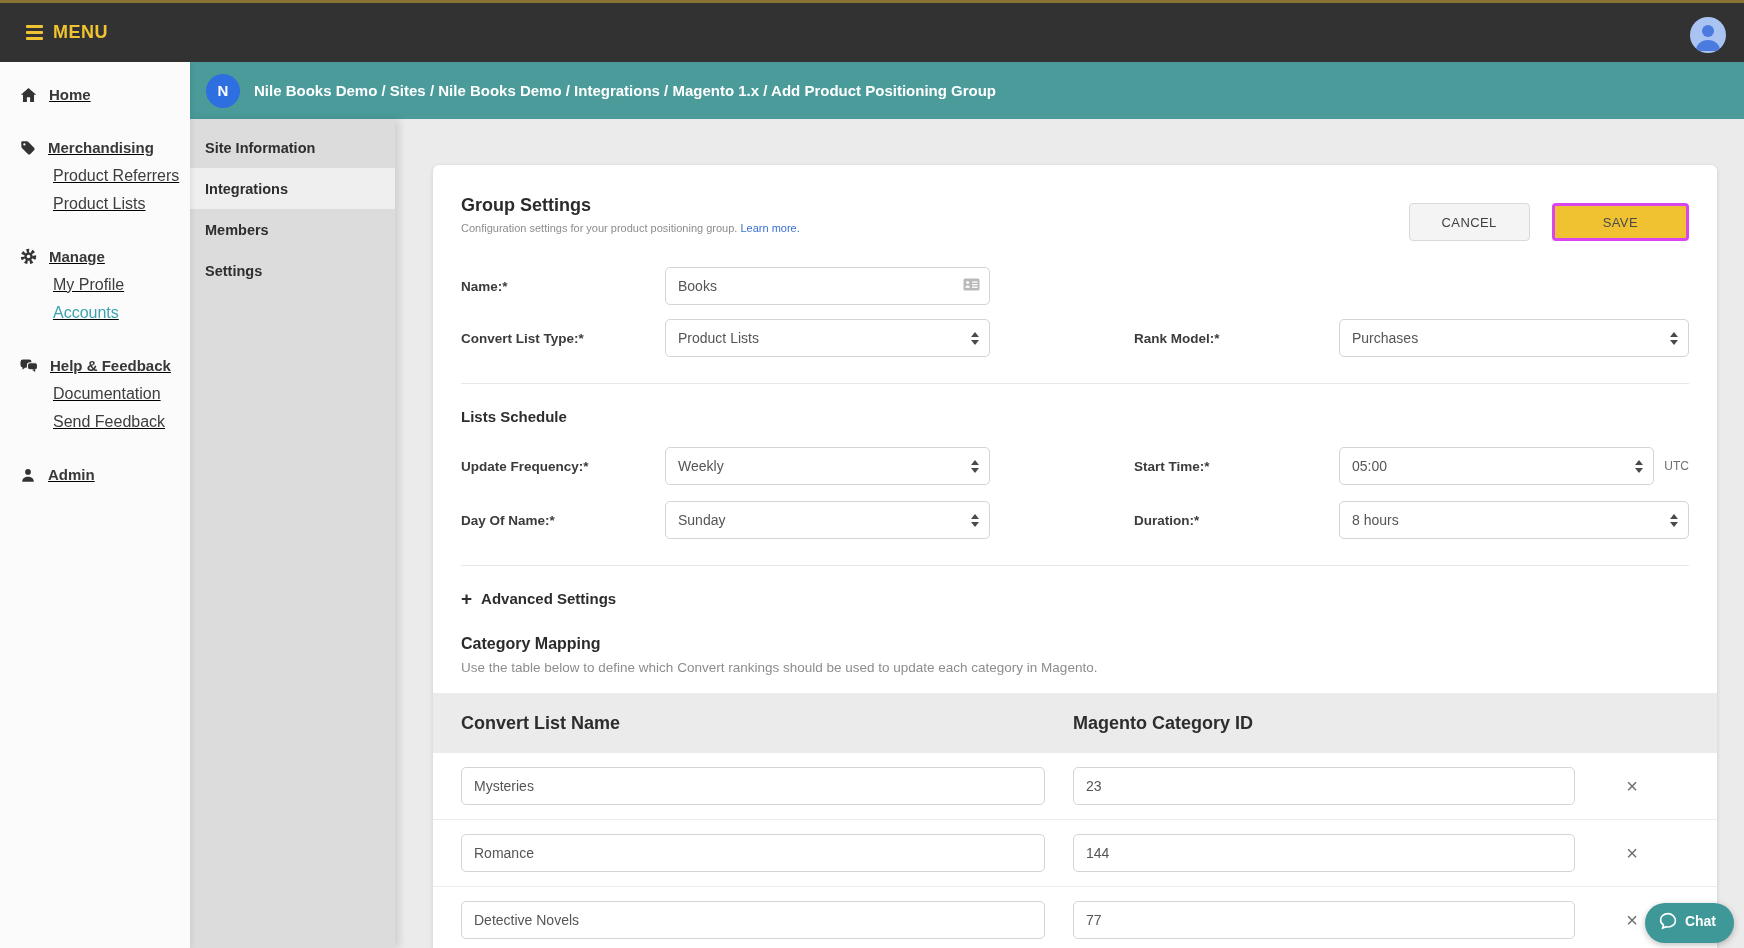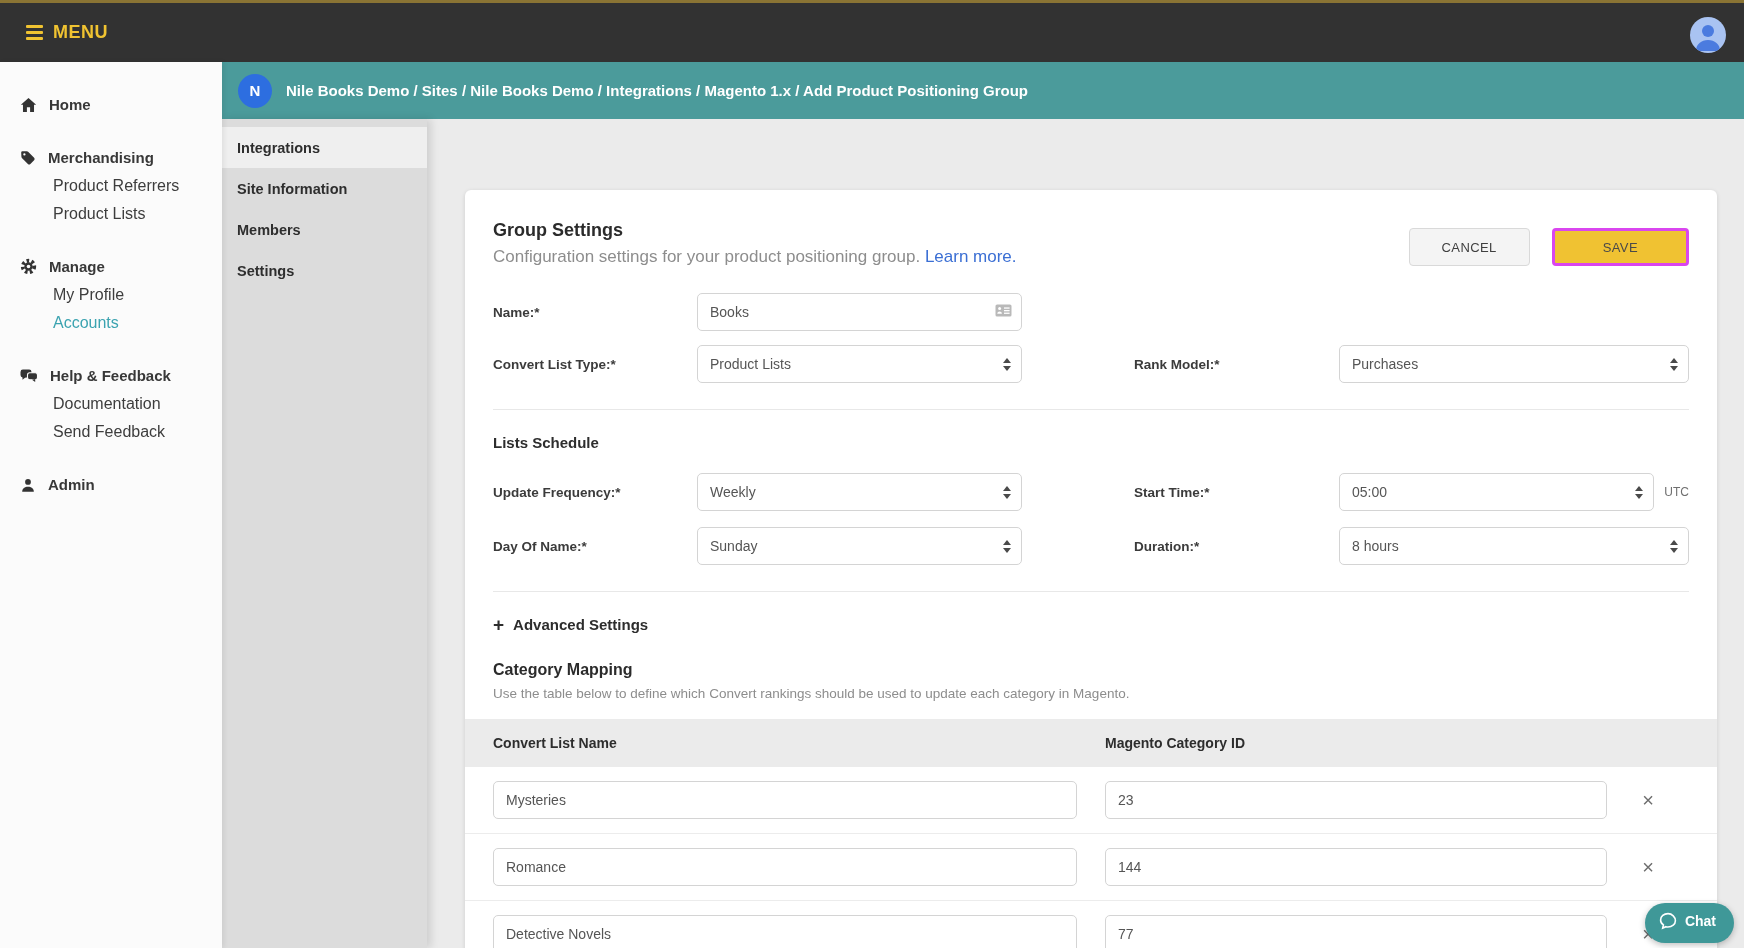--- a/index.html
+++ b/index.html
@@ -10,50 +10,50 @@
             display:flex; align-items:center; padding:7px 26px; }
   .menu-toggle { display:flex; align-items:center; gap:10px; cursor:pointer; }
   .hamburger { display:flex; flex-direction:column; gap:3px; }
   .hamburger span { display:block; width:17px; height:3px; background:#f0c331; border-radius:1px; }
   .menu-label { color:#f0c331; font-weight:700; font-size:18px; letter-spacing:.5px; }
   .topbar-avatar { position:absolute; right:18px; top:14px; width:36px; height:36px; border-radius:50%;
                    background:#a9c3f2; display:flex; align-items:flex-end; justify-content:center; overflow:hidden; cursor:pointer; }
 
   
   .app { display:flex; height:886px; }
-  .sidebar { width:222px; background:#fbfbfb; position:relative; z-index:3; box-shadow:2px 0 5px rgba(0,0,0,.07);
-             padding-top:28px; flex:none; }
+  .sidebar { width:190px; background:#fbfbfb; position:relative; z-index:3; box-shadow:2px 0 5px rgba(0,0,0,.07);
+             padding-top:18px; flex:none;text-decoration:underline; }
   .side-item { display:flex; align-items:center; gap:12px; padding:6px 0 6px 20px; font-size:15px; font-weight:700;
                color:#383838; cursor:pointer; }
   .side-item svg { flex:none; }
   .side-group { margin-top:24px; }
   .side-sub { padding:5px 0 5px 53px; font-size:16px; font-weight:500; color:#3d3d3d; cursor:pointer; }
   .side-sub.active { color:#3ba3b0; }
 
   .main-col { flex:1; display:flex; flex-direction:column; min-width:0; }
   .breadcrumb-bar { height:57px; background:#4b9b9b; display:flex; align-items:center; padding:0 16px; flex:none; }
   .crumb-avatar { width:34px; height:34px; border-radius:50%; background:#2d6ee0; color:#fff; font-weight:700;
                   font-size:15px; display:flex; align-items:center; justify-content:center; margin-right:14px; flex:none; }
   .crumb-path { color:#fff; font-weight:700; font-size:15px; white-space:nowrap; }
 
   .content-row { flex:1; display:flex; min-height:0; }
   .subnav { width:205px; background:#dcdcdc; flex:none; position:relative; z-index:2;
             box-shadow:4px 0 8px rgba(0,0,0,.12); padding-top:8px; }
   .subnav-item { height:41px; display:flex; align-items:center; padding-left:15px; font-size:14.5px; font-weight:700;
                  color:#2e2e2e; cursor:pointer; }
   .subnav-item.active { background:#efefef; }
 
-  .main { flex:1; min-width:0; padding:46px 27px 0 38px;margin-top:25px; }
+  .main { flex:1; min-width:0; padding:46px 27px 0 38px; }
   .card { background:#fff; border-radius:6px; box-shadow:0 1px 4px rgba(0,0,0,.13);
           padding:30px 28px 0 28px; min-height:880px; }
 
   
   .card-header { display:flex; justify-content:space-between; align-items:flex-start; margin-bottom:26px; }
   .card-title { font-size:18px; font-weight:700; color:#2b2b2b; margin-bottom:6px; }
-  .card-subtitle { font-size:17px; color:#8d8d8d; }
+  .card-subtitle { font-size:11px; color:#8d8d8d; }
   .link { color:#3b6fd4; cursor:pointer; text-decoration:none; }
   .header-buttons { display:flex; gap:22px; margin-top:8px; }
   .btn { height:38px; border-radius:4px; font-size:13px; font-family:inherit; letter-spacing:.4px; cursor:pointer; }
   .btn-cancel { padding:0 32px; background:#f4f4f4; border:1px solid #d9d9d9; color:#3f3f3f; }
   .btn-save { padding:0 48px; background:#f0c232; border:3px solid #d946ef; color:#4a4a4a; }
 
   
   .form-grid { display:grid; grid-template-columns:204px 325px 1fr 205px 350px; align-items:center; }
   .row1 { margin-bottom:14px; }
   .row2 { margin-bottom:26px; }
@@ -76,22 +76,22 @@
   .divider { border-top:1px solid #e8e8e8; margin:0 0 24px 0; }
   .section-title { font-size:15px; font-weight:700; color:#2d2d2d; margin-bottom:22px; }
   .advanced { display:flex; align-items:center; gap:9px; font-size:15px; font-weight:700; color:#2d2d2d;
               margin-bottom:28px; cursor:pointer; }
   .plus { font-size:19px; font-weight:700; line-height:14px; }
   .cat-title { font-size:16px; font-weight:700; color:#2b2b2b; margin-bottom:7px; }
   .cat-subtitle { font-size:13.5px; color:#8d8d8d; margin-bottom:18px; }
 
   
   .tbl { margin:0 -28px; }
-  .tbl-head { display:grid; grid-template-columns:584px 28px 502px 1fr; align-items:center; height:48px;
-              background:#ebebeb; padding:0 28px; font-size:14px; font-weight:700; color:#2d2d2d; }
+  .tbl-head { display:grid; grid-template-columns:584px 28px 502px 1fr; align-items:center; height:60px;
+              background:#ebebeb; padding:0 28px; font-size:18px; font-weight:700; color:#2d2d2d; }
   .tbl-row { display:grid; grid-template-columns:584px 28px 502px 1fr; align-items:center; padding:14px 28px;
              border-bottom:1px solid #ececec; }
   .tbl-row .txt { padding-right:6px; }
   .remove-btn { background:none; border:none; font-size:20px; color:#6e6e6e; cursor:pointer; justify-self:center;
                 line-height:1; font-family:inherit; }
 
   
   .chat-widget { position:fixed; right:10px; bottom:5px; height:40px; padding:0 18px 4px 14px; border-radius:21px;
                  background:#3f9898; color:#fff; font-weight:700; font-size:14px; display:flex; align-items:center;
                  gap:8px; box-shadow:0 2px 6px rgba(0,0,0,.25); cursor:pointer; z-index:10; }
@@ -179,22 +179,22 @@
   <div class="main-col">
 
     <div class="breadcrumb-bar">
       <div class="crumb-avatar">N</div>
       <span class="crumb-path">Nile Books Demo / Sites / Nile Books Demo / Integrations / Magento 1.x / Add Product Positioning Group</span>
     </div>
 
     <div class="content-row">
 
       <nav class="subnav">
+        <div class="subnav-item">Site Information</div>
         <div class="subnav-item active">Integrations</div>
-        <div class="subnav-item">Site Information</div>
         <div class="subnav-item">Members</div>
         <div class="subnav-item">Settings</div>
       </nav>
 
       <main class="main">
         <div class="card">
 
           <div class="card-header">
             <div>
               <div class="card-title">Group Settings</div>

